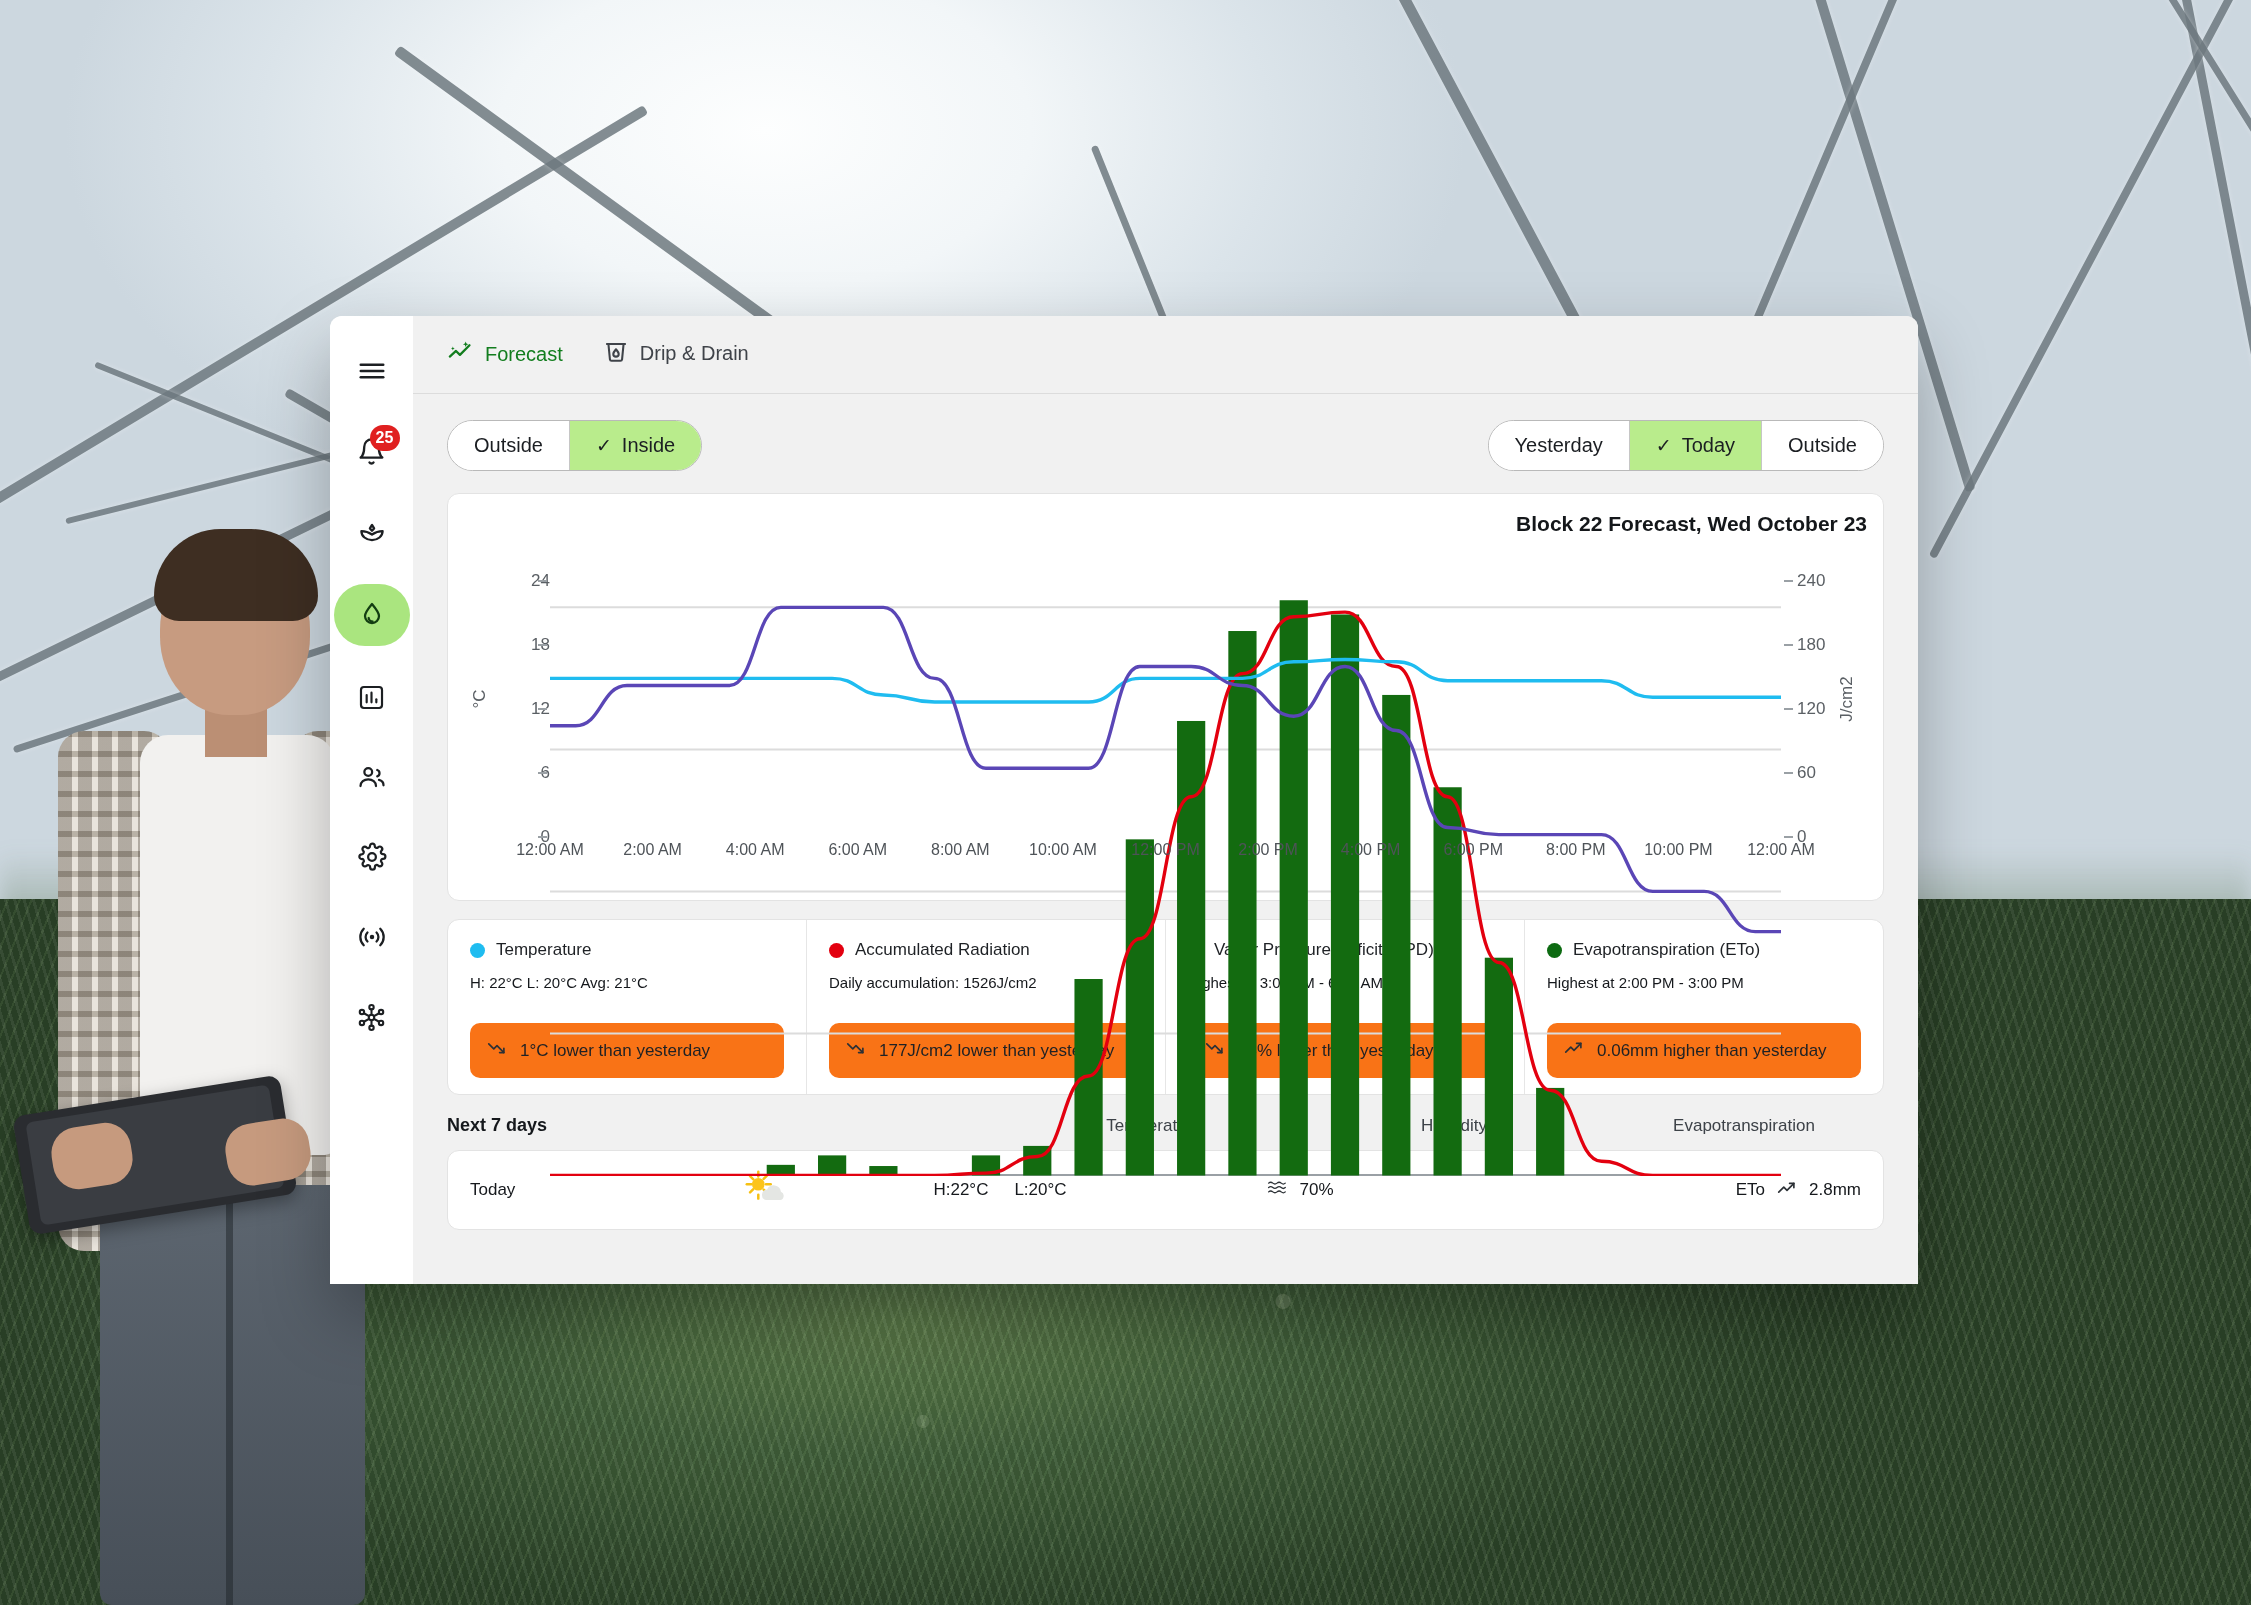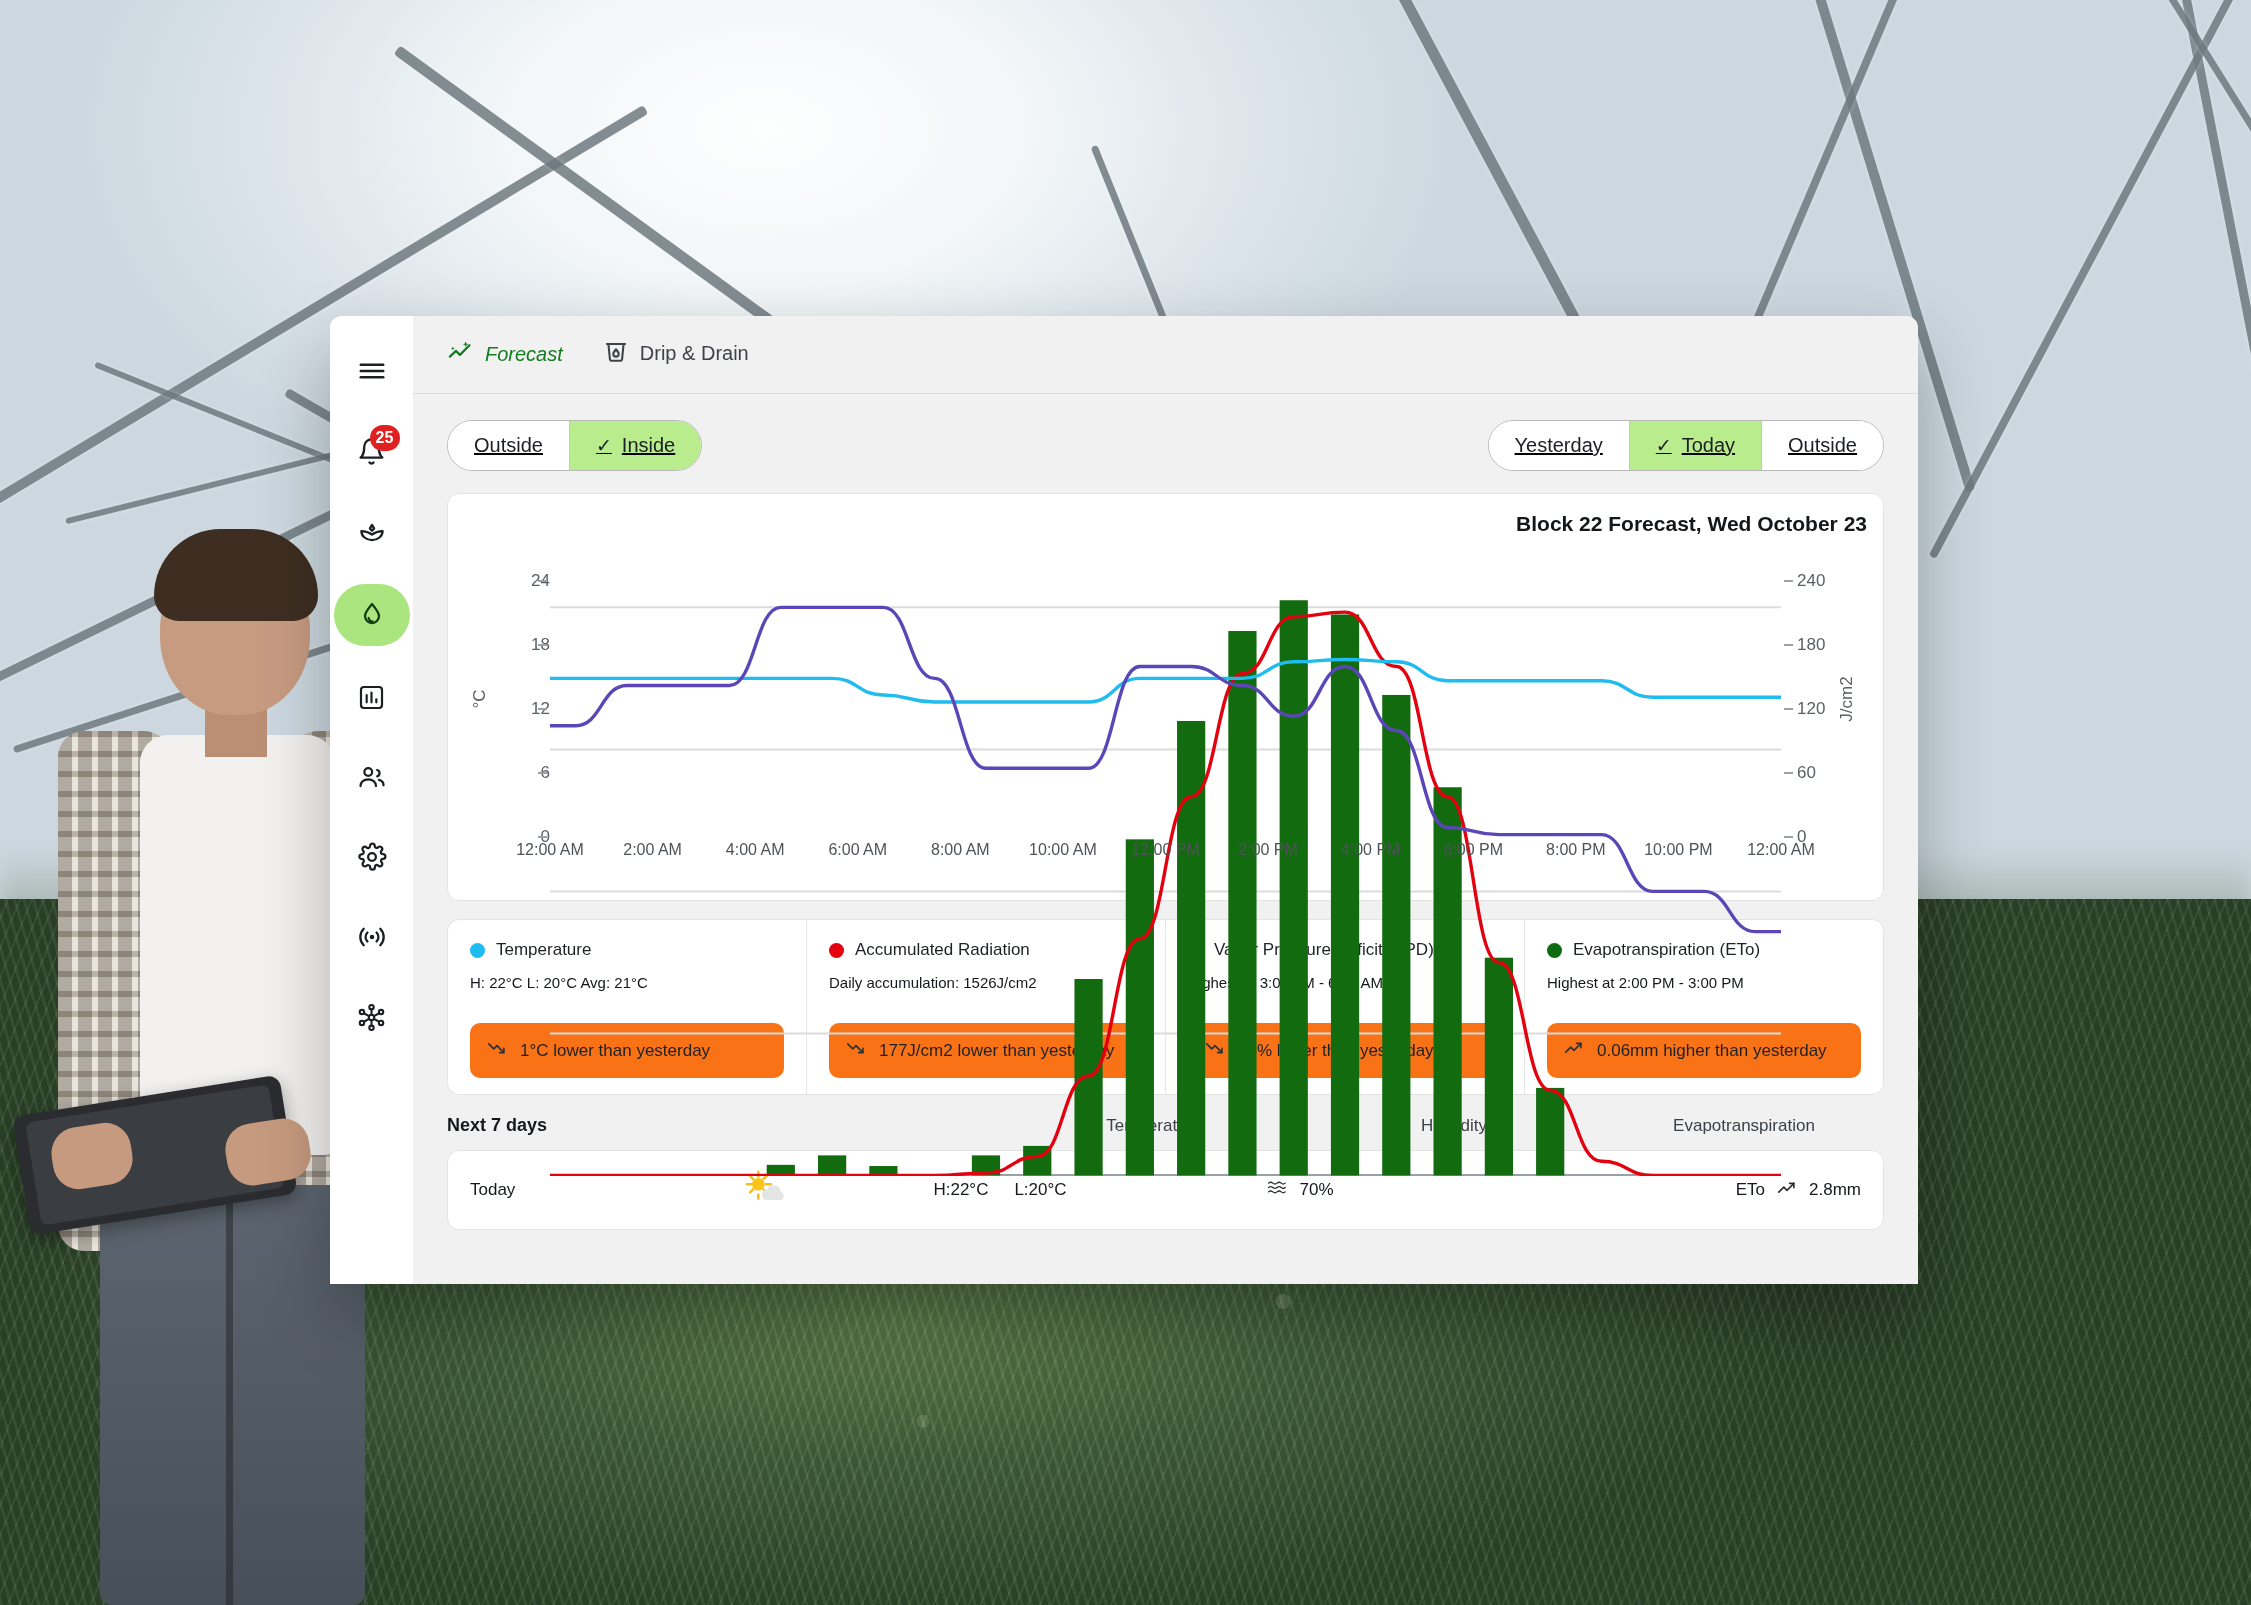--- a/index.html
+++ b/index.html
@@ -114,21 +114,21 @@
   
   #tabs{ display:flex; gap:40px; padding:16px 0 0 34px; margin-top:6px;
          border-bottom:1px solid #dcdcdc; position:relative;}
   #tabs .tabwrap{ padding:0 0 12px 0; }
   .tab{ display:flex;align-items:center;gap:11px;font-size:20px;color:#3f4349;
         padding-bottom:11px; }
   .tab.sel{ color:#127d1e; font-weight:400; }
 
   
   #togglerow{ display:flex; justify-content:space-between; align-items:flex-end;
-              padding:26px 34px 0 34px;text-decoration:underline; }
+              padding:26px 34px 0 34px; }
   .seg{ display:flex; border:1px solid #b9b9b9; border-radius:30px; overflow:hidden; background:#fff; }
   .seg .opt{ font-size:20px; color:#1b1e22; padding:13px 26px; display:flex;align-items:center;gap:10px;
              border-right:1px solid #c6c6c6; background:#fff; white-space:nowrap;}
   .seg .opt:last-child{border-right:none;}
   .seg .opt.on{ background:#b9ec8c; }
   .seg .opt .ck{font-size:19px;}
 
   
   #chartcard{
     margin:22px 34px 0 34px; background:#fff; border-radius:12px;
@@ -325,21 +325,21 @@
             <line x1="10.1" y1="13" x2="6.1" y2="15.3"></line>
         </svg>
       </span>
     </div>
   </nav>
 
   <div id="content">
 
 
     <div id="tabs">
-      <div class="tabwrap" style="position:relative;font-style:italic;">
+      <div class="tabwrap" style="position:relative;">
         <div class="tab sel">
           <span>
             <svg width="27" height="27" viewBox="0 0 24 24" fill="none" stroke="#127d1e" stroke-width="2" stroke-linecap="round" stroke-linejoin="round">
               <polyline points="2.5 16.5 8 11.5 11.5 15 20 6.5"></polyline>
               <path d="M16.6 3.2l.7 1.7 1.7.7-1.7.7-.7 1.7-.7-1.7-1.7-.7 1.7-.7Z" fill="#127d1e" stroke="none"></path>
               <path d="M5.2 7.6l.5 1.2 1.2.5-1.2.5-.5 1.2-.5-1.2-1.2-.5 1.2-.5Z" fill="#127d1e" stroke="none"></path>
             </svg>
           </span>
           <span>Forecast</span>
         </div>

